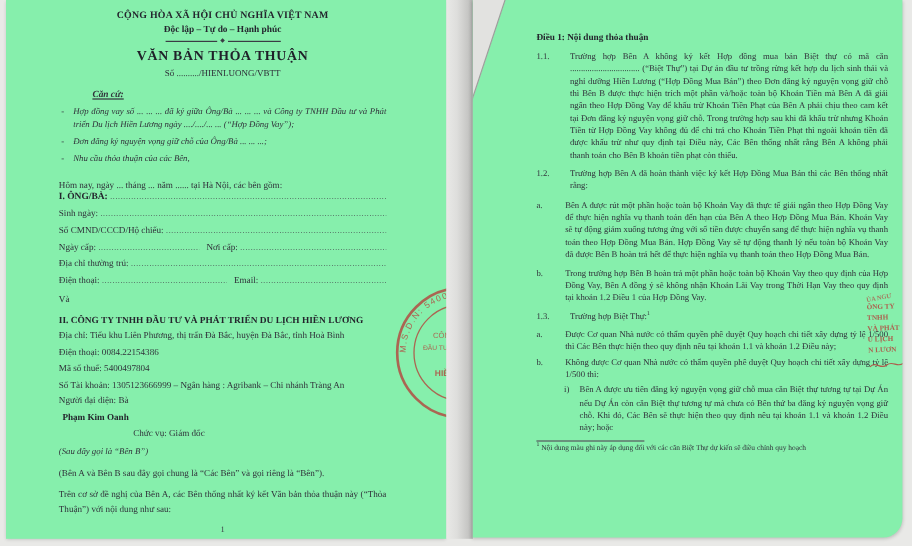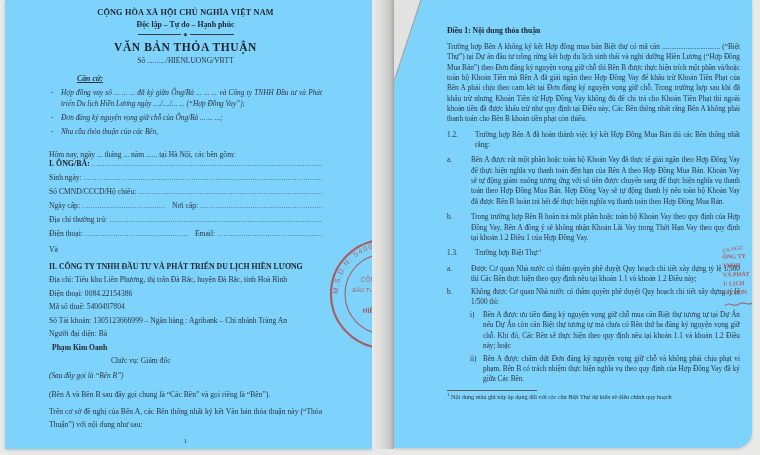--- a/index.html
+++ b/index.html
@@ -2,21 +2,21 @@
 <html><head>
 <meta charset="utf-8">
 <style>
   html,body{margin:0;padding:0;}
   body{
     width:760px;height:455px;position:relative;overflow:hidden;
     background:#e9e9e7;
     font-family:"Liberation Serif","DejaVu Serif",serif;
     color:#30323a;
   }
-  .page{position:absolute;background:#7dd3fc;box-shadow:0 1px 3px rgba(0,0,0,.18);}
+  .page{position:absolute;background:#86efac;box-shadow:0 1px 3px rgba(0,0,0,.18);}
   .page-left{left:5px;top:0;width:367px;height:449px;padding:8px 50px 0 44px;box-sizing:border-box;overflow:hidden;}
   .spine{position:absolute;left:372px;top:0;width:22px;height:449px;
     background:linear-gradient(to right,#e9e9e7 0%,#dededc 40%,#c6c6c4 82%,#b0b0ae 100%);}
   .page-right{left:394px;top:0;width:358px;height:448px;padding:26px 12px 0 53px;box-sizing:border-box;
     overflow:hidden;border-bottom-right-radius:16px;}
   .soft{filter:blur(0.22px);}
 
   
   .nat{font-size:8.2px;font-weight:bold;text-align:center;letter-spacing:.2px;color:#24262e;}
   .motto{font-size:7.8px;font-weight:bold;text-align:center;margin-top:3px;color:#24262e;}
@@ -174,20 +174,21 @@
 <div class="spine"></div>
 
 <div class="page page-right">
   <div class="fold-tri"></div>
   <div class="fold-line"></div>
 
   <div class="soft">
     <div class="article-heading">Điều 1: Nội dung thỏa thuận</div>
 
     <div class="clause">
+      <span class="cnum">1.1.</span>
       <span class="ctext">Trường hợp Bên A không ký kết Hợp đồng mua bán Biệt thự có mã căn ................................ (“Biệt Thự”) tại Dự án đầu tư trồng rừng kết hợp du lịch sinh thái và nghỉ dưỡng Hiền Lương (“Hợp Đồng Mua Bán”) theo Đơn đăng ký nguyện vọng giữ chỗ thì Bên B được thực hiện trích một phần và/hoặc toàn bộ Khoản Tiền mà Bên A đã giải ngân theo Hợp Đồng Vay để khấu trừ Khoản Tiền Phạt của Bên A phải chịu theo cam kết tại Đơn đăng ký nguyện vọng giữ chỗ. Trong trường hợp sau khi đã khấu trừ nhưng Khoản Tiền từ Hợp Đồng Vay không đủ để chi trả cho Khoản Tiền Phạt thì ngoài khoản tiền đã được khấu trừ như quy định tại Điều này, Các Bên thống nhất rằng Bên A không phải thanh toán cho Bên B khoản tiền phạt còn thiếu.</span>
     </div>
 
     <div class="clause">
       <span class="cnum">1.2.</span>
       <span class="ctext">Trường hợp Bên A đã hoàn thành việc ký kết Hợp Đồng Mua Bán thì các Bên thống nhất rằng:</span>
     </div>
     <div class="clause sub">
       <span class="cnum">a.</span>
       <span class="ctext">Bên A được rút một phần hoặc toàn bộ Khoản Vay đã thực tế giải ngân theo Hợp Đồng Vay để thực hiện nghĩa vụ thanh toán đến hạn của Bên A theo Hợp Đồng Mua Bán. Khoản Vay sẽ tự động giảm xuống tương ứng với số tiền được chuyển sang để thực hiện nghĩa vụ thanh toán theo Hợp Đồng Mua Bán. Hợp Đồng Vay sẽ tự động thanh lý nếu toàn bộ Khoản Vay đã được Bên B hoàn trả hết để thực hiện nghĩa vụ thanh toán theo Hợp Đồng Mua Bán.</span>
@@ -207,24 +208,20 @@
       <span class="cnum">a.</span>
       <span class="ctext">Được Cơ quan Nhà nước có thẩm quyền phê duyệt Quy hoạch chi tiết xây dựng tỷ lệ 1/500 thì Các Bên thực hiện theo quy định nêu tại khoản 1.1 và khoản 1.2 Điều này;</span>
     </div>
     <div class="clause sub tight">
       <span class="cnum">b.</span>
       <span class="ctext">Không được Cơ quan Nhà nước có thẩm quyền phê duyệt Quy hoạch chi tiết xây dựng tỷ lệ 1/500 thì:</span>
     </div>
     <div class="clause sub2 tight">
       <span class="cnum">i)</span>
       <span class="ctext">Bên A được ưu tiên đăng ký nguyện vọng giữ chỗ mua căn Biệt thự tương tự tại Dự Án nếu Dự Án còn căn Biệt thự tương tự mà chưa có Bên thứ ba đăng ký nguyện vọng giữ chỗ. Khi đó, Các Bên sẽ thực hiện theo quy định nêu tại khoản 1.1 và khoản 1.2 Điều này; hoặc</span>
-    </div>
-    <div class="clause sub2 tight">
-      <span class="cnum">ii)</span>
-      <span class="ctext">Bên A được chấm dứt Đơn đăng ký nguyện vọng giữ chỗ và không phải chịu phạt vi phạm. Bên B có trách nhiệm thực hiện nghĩa vụ theo quy định của Hợp Đồng Vay đã ký giữa Các Bên.</span>
     </div>
 
     <div class="footnote-sep"></div>
     <div class="footnote">
       <sup>1</sup>
       <span>Nội dung màu ghi này áp dụng đối với các căn Biệt Thự dự kiến sẽ điều chỉnh quy hoạch</span>
     </div>
   </div>
 
   <div class="stamp-fragment">

